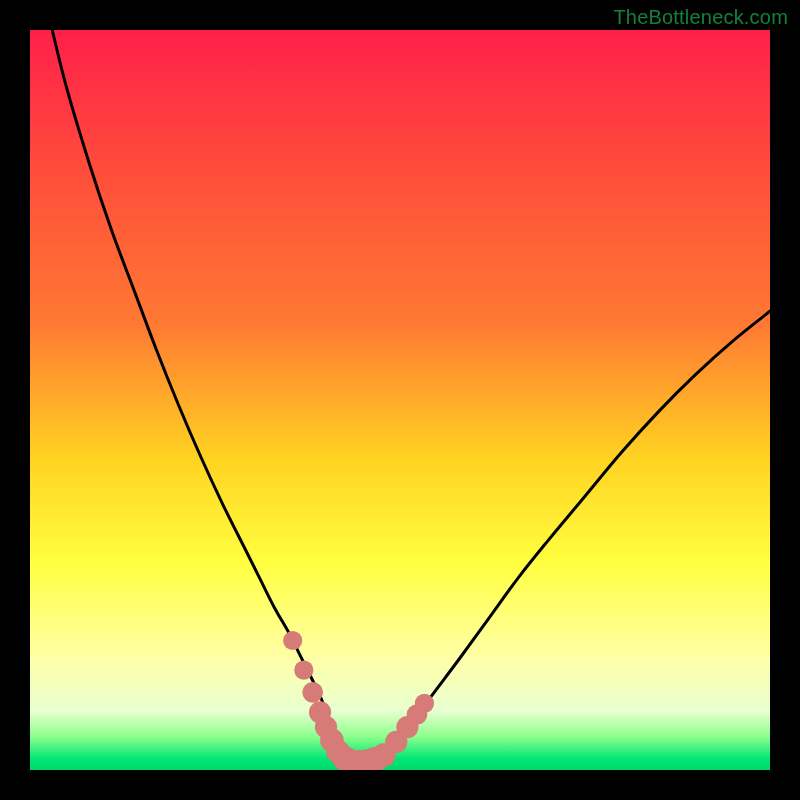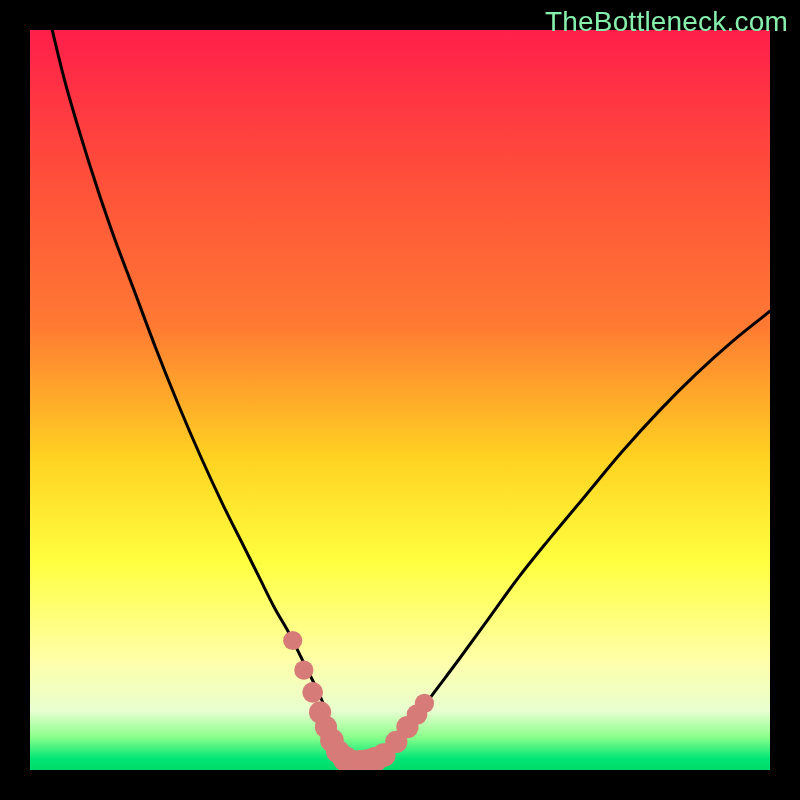--- a/index.html
+++ b/index.html
@@ -16,22 +16,22 @@
     left: 0;
     top: 0;
     width: 800px;
     height: 800px;
     background: #000;
   }
   .watermark {
     position: absolute;
     top: 6px;
     right: 12px;
-    color: #86efac;
-    font-size: 28px;
+    color: #15803d;
+    font-size: 20px;
     font-weight: 400;
     letter-spacing: 0.2px;
     z-index: 30;
   }
   .plot {
     position: absolute;
     left: 30px;
     top: 30px;
     width: 740px;
     height: 740px;

